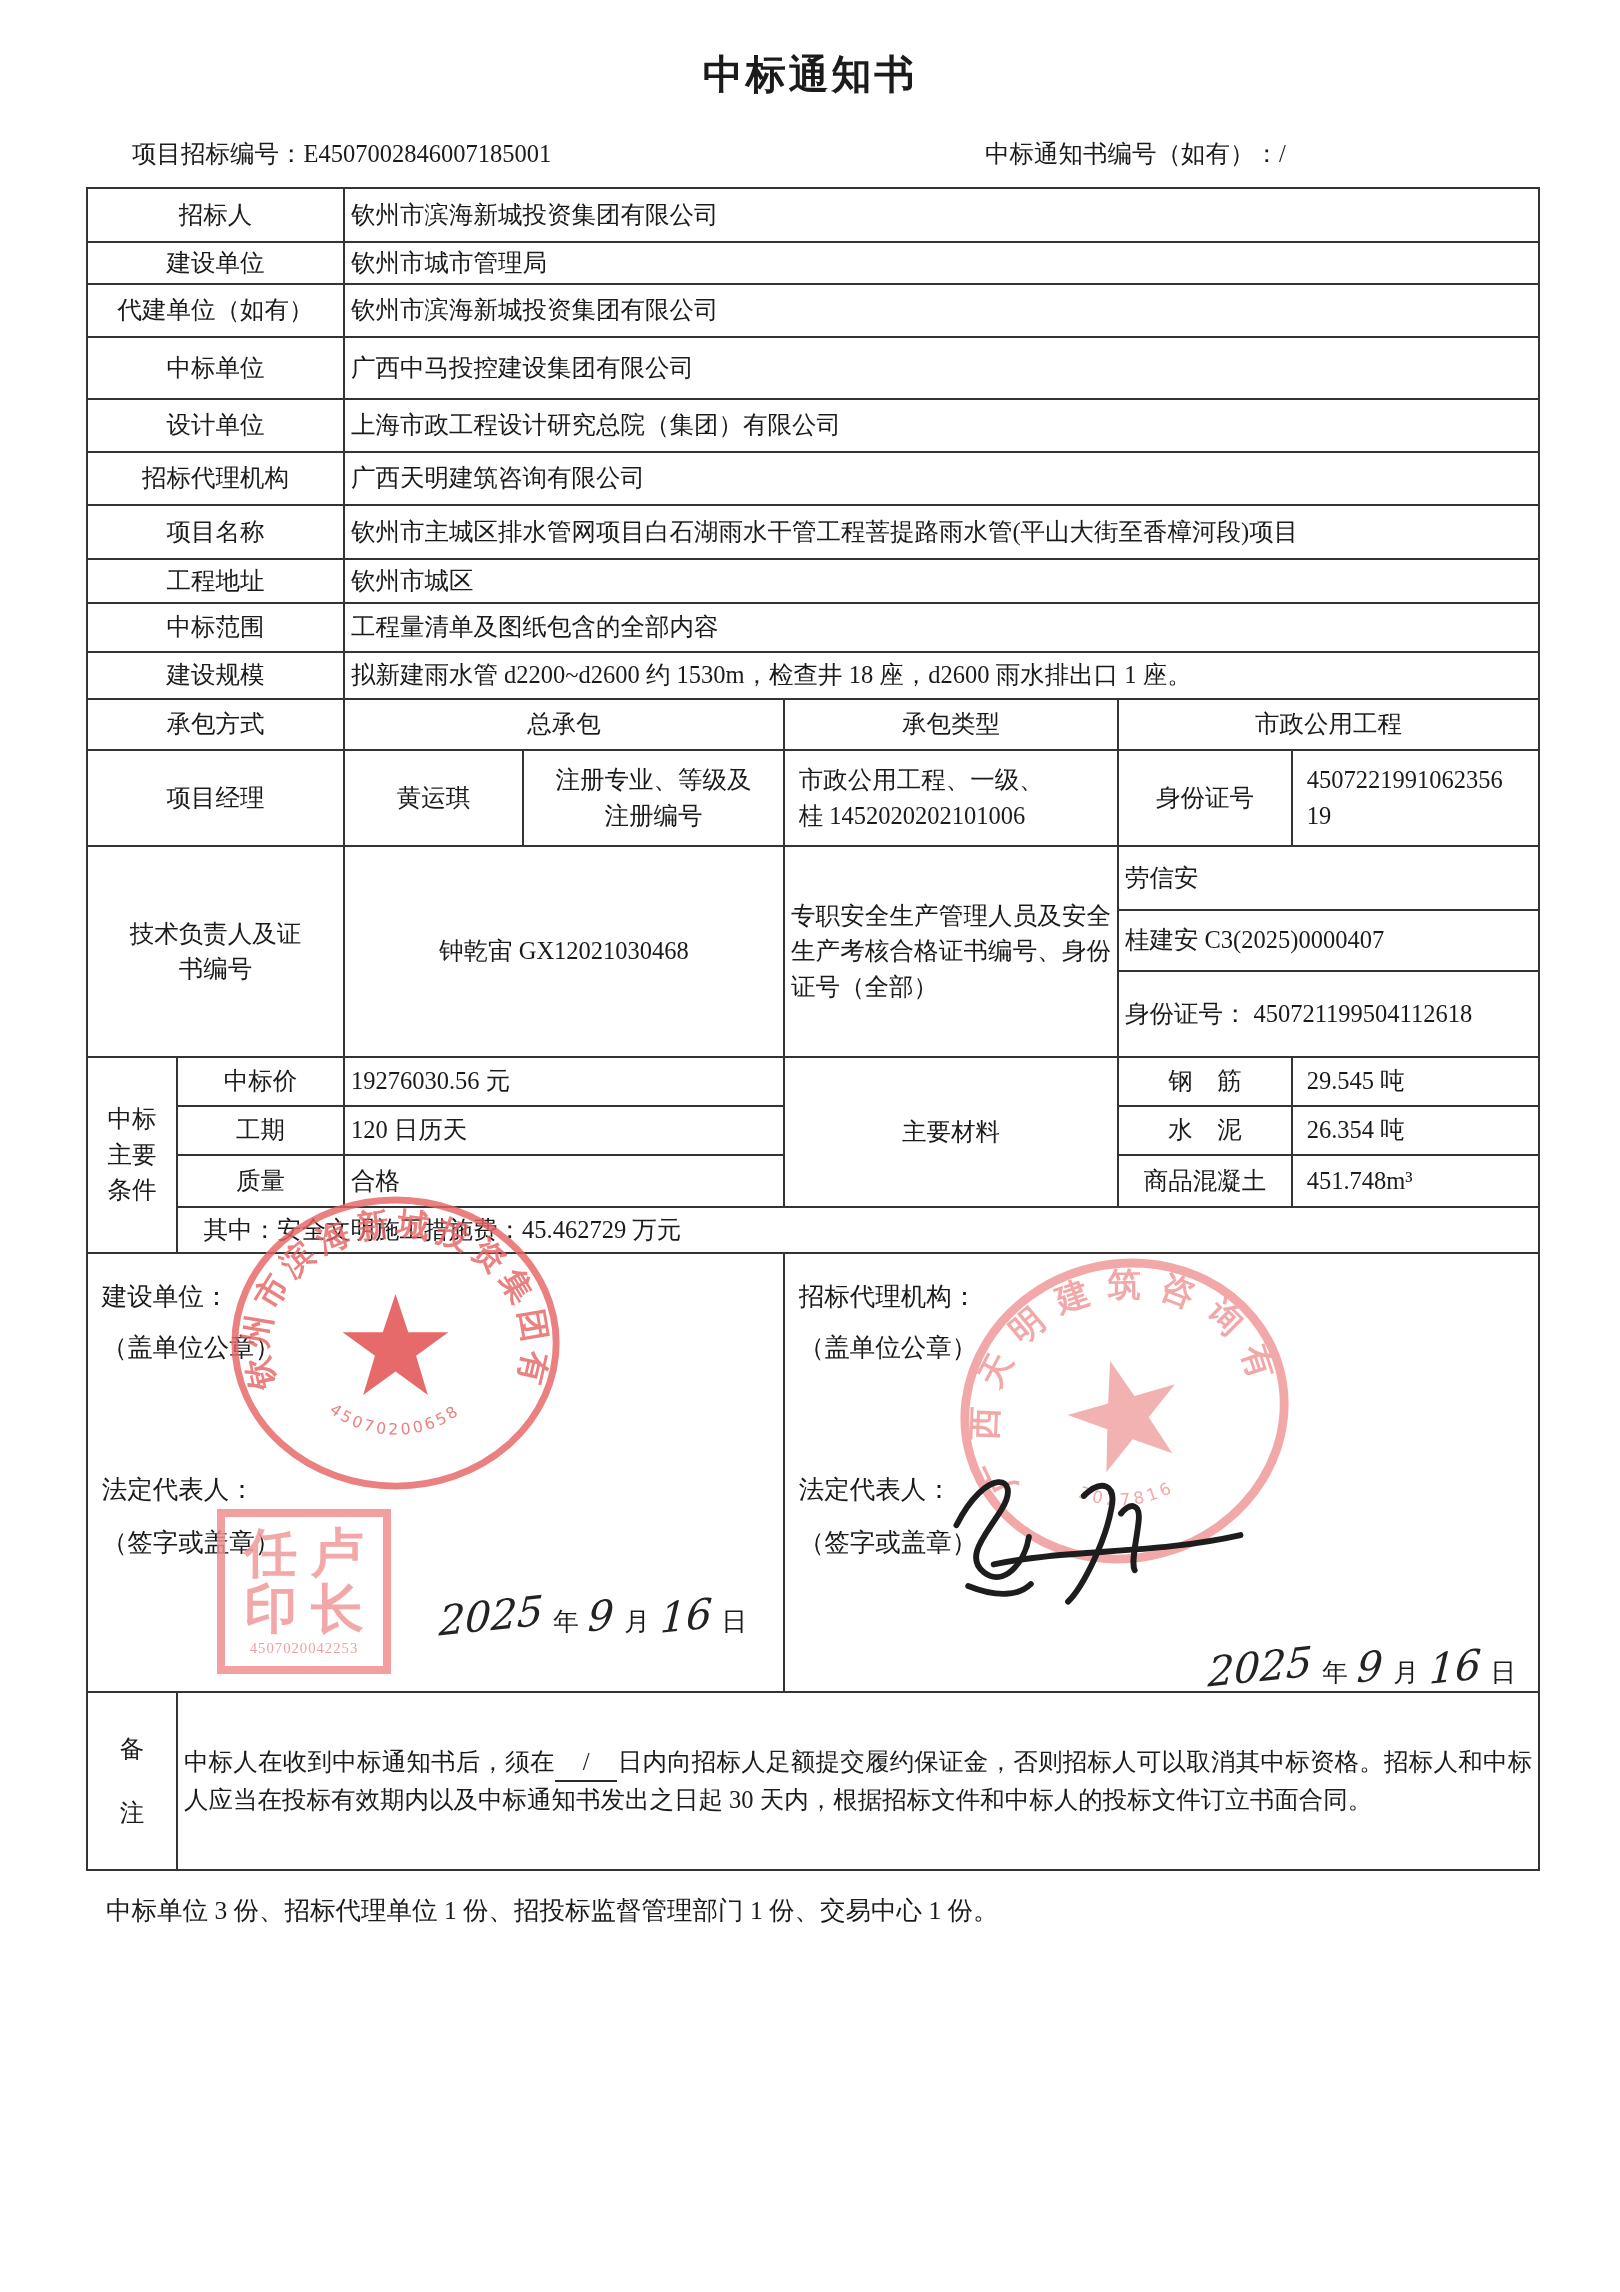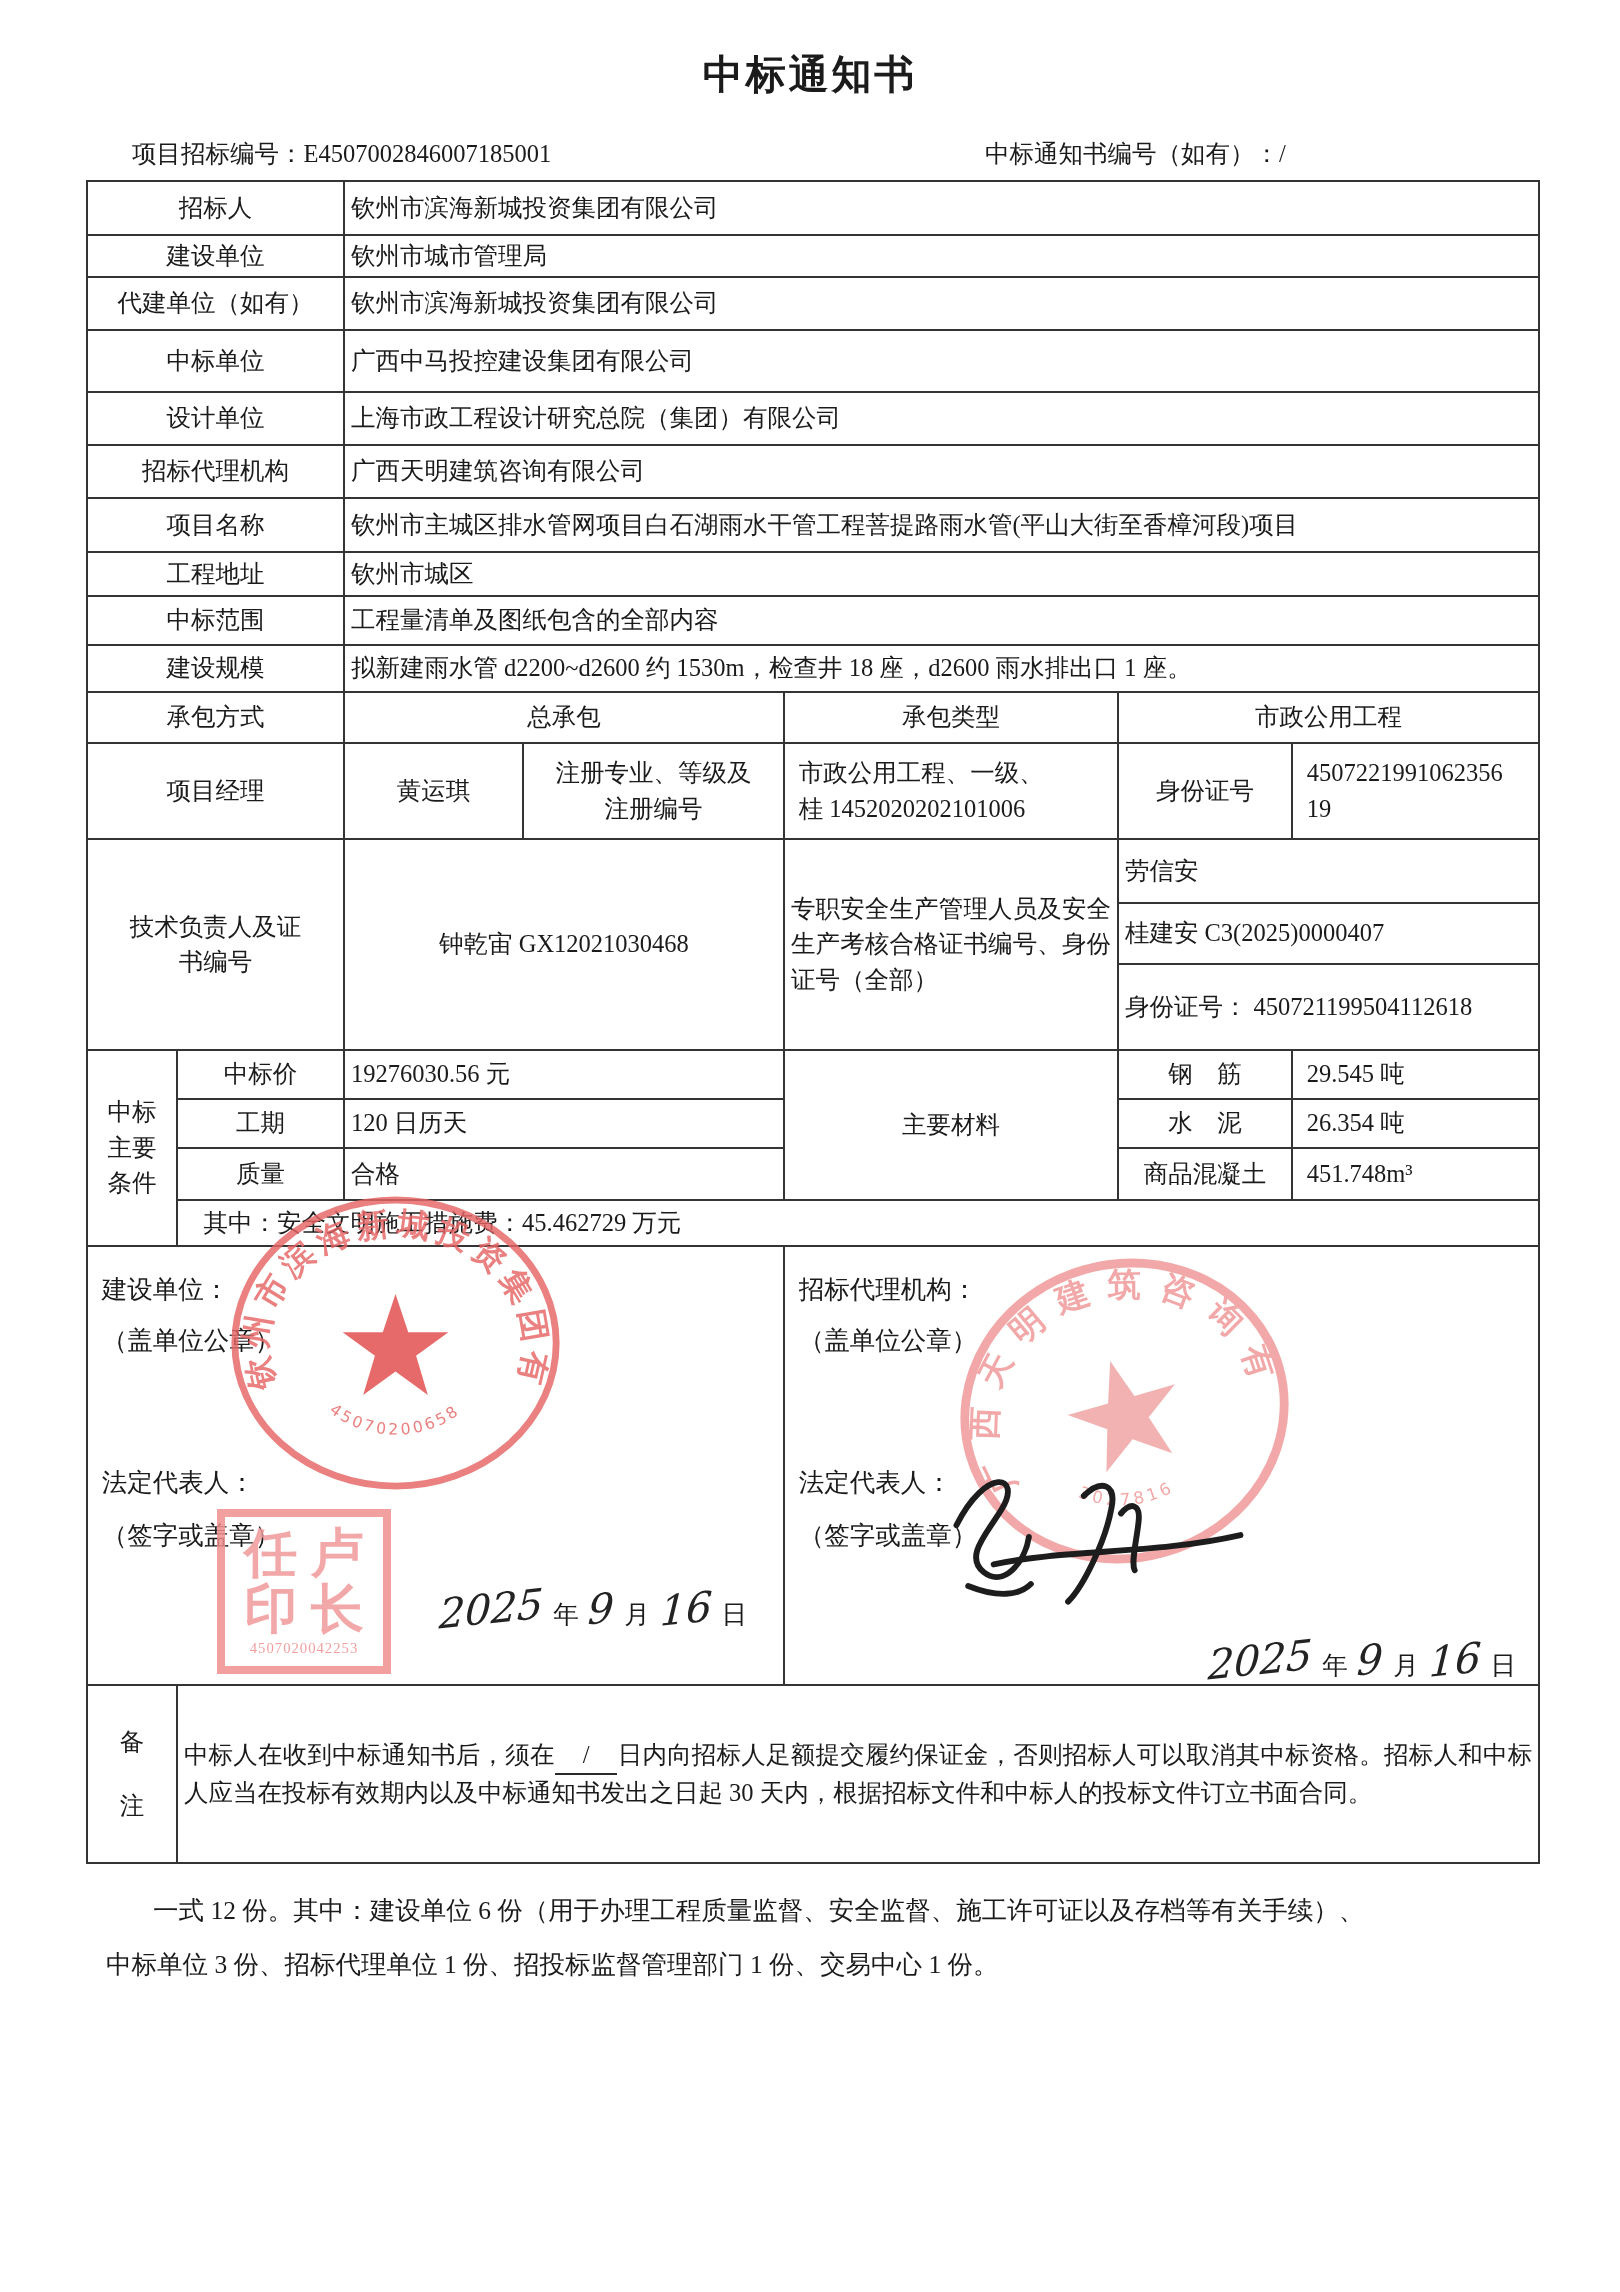--- a/index.html
+++ b/index.html
@@ -9,21 +9,21 @@
     color:#1b1b1b;
   }
   .page-title{
     position:absolute;top:47px;left:0;width:100%;text-align:center;
     font-size:40px;font-weight:bold;letter-spacing:2.9px;
   }
   .header-line{position:absolute;top:137px;left:0;width:100%;height:33px;font-size:24.5px;}
   .header-left{position:absolute;left:132px;top:0;}
   .header-right{position:absolute;left:985px;top:0;}
   table.main{
-    position:absolute;left:86px;top:180px;width:1453px;
+    position:absolute;left:86px;top:187px;width:1453px;
     border-collapse:collapse;table-layout:fixed;
   }
   table.main td{
     border:2px solid #343434;font-size:24.5px;line-height:1.45;
     padding:2px 5.9px;vertical-align:middle;overflow:hidden;
   }
   td.lab{text-align:center;}
   td.val{text-align:left;padding-left:17.6px;}
   td.ctr{text-align:center;}
   .ml{white-space:pre-line;}
@@ -202,21 +202,20 @@
     <td class="lab ml" style="line-height:2.6">备
 注</td>
     <td colspan="6" class="remark-text">
       <span>中标人在收到中标通知书后，须在</span><span class="blank-underline"> / </span><span>日内向招标人足额提交履约保证金，否则招标人可以取消其中标资格。招标人和中标人应当在投标有效期内以及中标通知书发出之日起 30 天内，根据招标文件和中标人的投标文件订立书面合同。</span>
     </td>
   </tr>
 </tbody>
   </table>
 
 <div class="footer-note">
-  <div class="l1">一式 12 份。其中：建设单位 6 份（用于办理工程质量监督、安全监督、施工许可证以及存档等有关手续）、</div>
   <div>中标单位 3 份、招标代理单位 1 份、招投标监督管理部门 1 份、交易中心 1 份。</div>
 </div>
 
 <div class="overlay">
 
   <svg class="seal" style="left:227px;top:1192px" width="338" height="306" viewBox="0 0 345 312">
     <defs>
       <path id="arcL1" d="M 50 198 A 131 114 0 1 1 295 198" fill="none"></path>
       <path id="arcL2" d="M 104 224 A 100 88 0 0 0 240 224" fill="none"></path>
     </defs>

